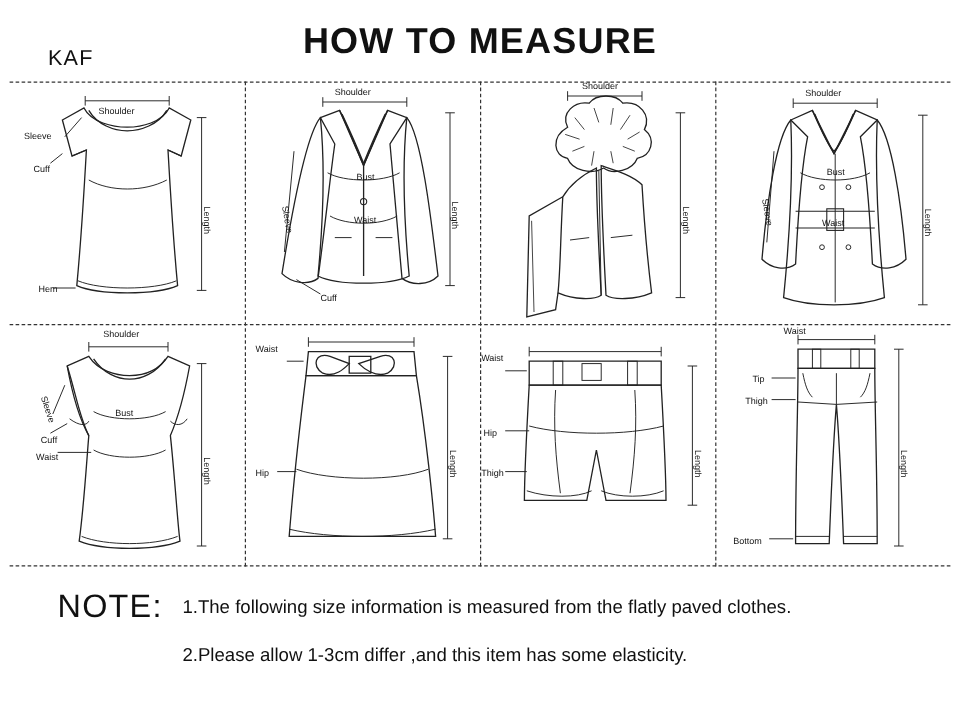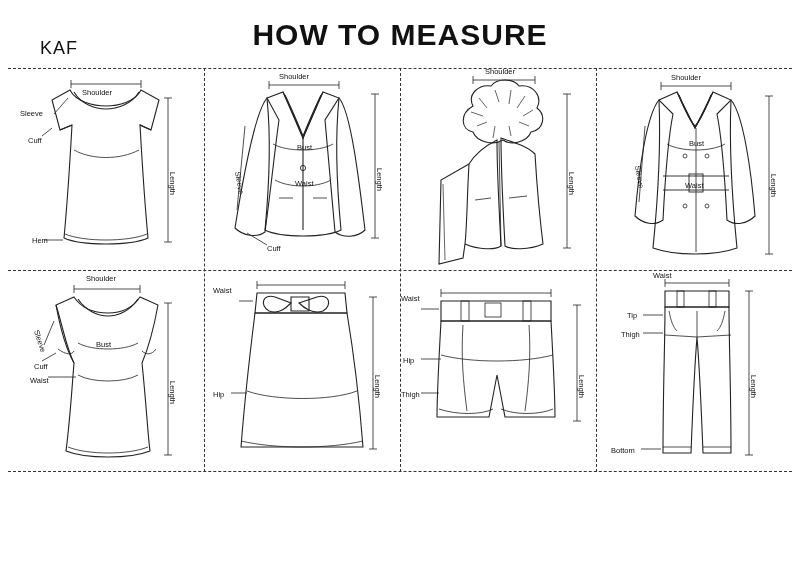--- a/index.html
+++ b/index.html
@@ -448,14 +448,19 @@
           <text x="56" y="7">Waist</text>
           <text x="30" y="47">Tip</text>
           <text x="24" y="66">Thigh</text>
           <text x="154" y="104" transform="rotate(90 154 104)">Length</text>
           <text x="14" y="182">Bottom</text>
         </g>
       </svg>
     </div>
   </div>
 
+  <div class="note">
+    <div class="note-label">NOTE:</div>
+    <div class="note-line1">1.The following size information is measured from the flatly paved clothes.</div>
+    <div class="note-line2">2.Please allow 1-3cm differ ,and this item has some elasticity.</div>
+  </div>
 
 </div>
 
 </body></html>

